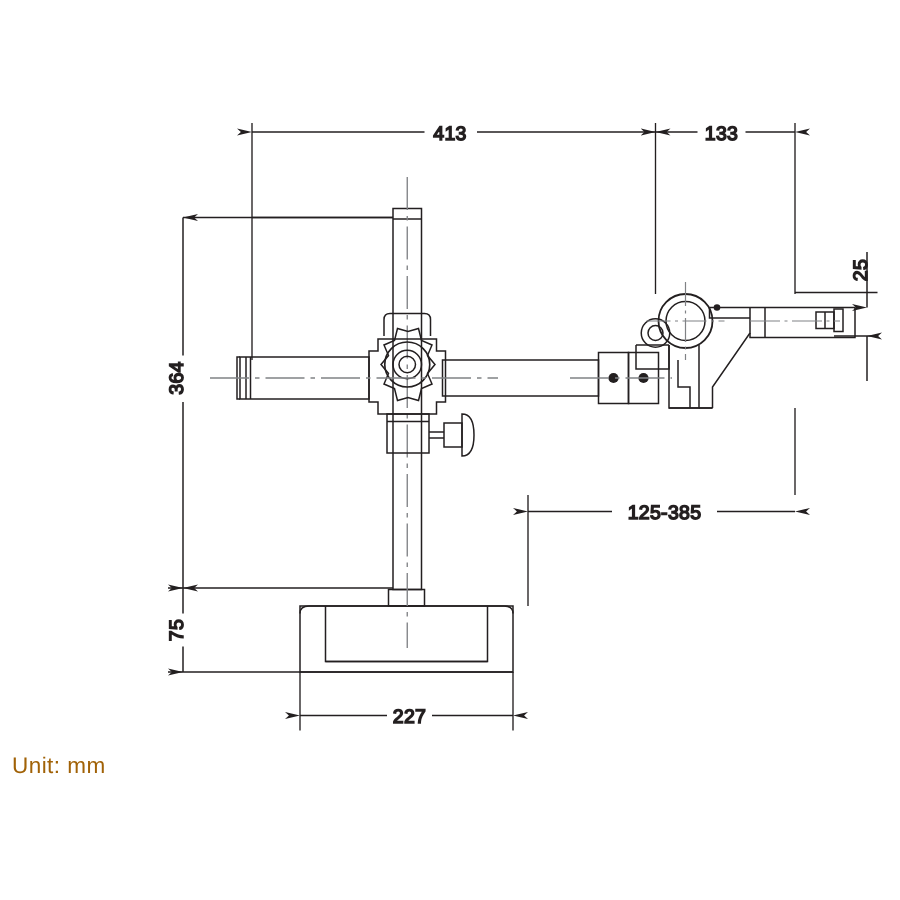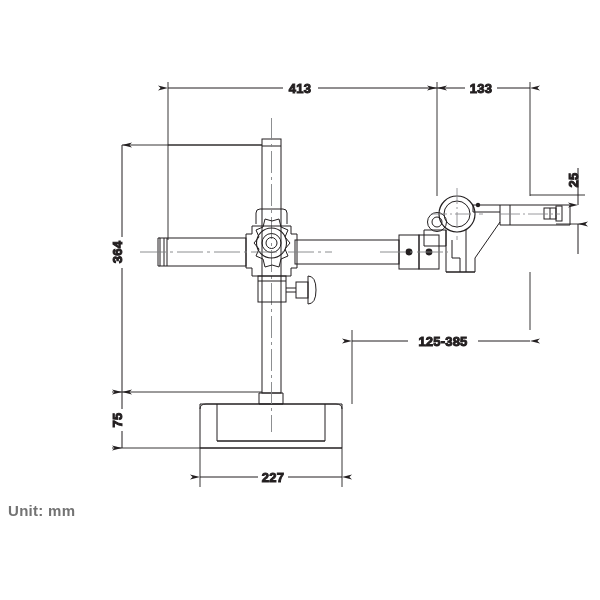--- a/index.html
+++ b/index.html
@@ -2,27 +2,27 @@
 <html><head>
 <meta charset="utf-8">
 <style>
   html,body{margin:0;padding:0;}
   body{
     width:600px;height:600px;
     background:#ffffff;
     font-family:"Liberation Sans", sans-serif;
     overflow:hidden;
   }
-  #stage{position:relative;width:600px;height:600px;font-weight:bold;}
+  #stage{position:relative;width:600px;height:600px;}
   svg#drawing{position:absolute;left:0;top:0;width:600px;height:600px;display:block;}
   .unit-label{
     position:absolute;
     left:8px;top:502px;
     font-size:15px;
-    color:#737373;
+    color:#a16207;
     letter-spacing:0.3px;
     font-family:"Liberation Sans", sans-serif;
   }
   text.dim{
     font-family:"Liberation Sans", sans-serif;
     font-size:13px;
     fill:#231f20;
     letter-spacing:0.2px;
   }
 </style>

